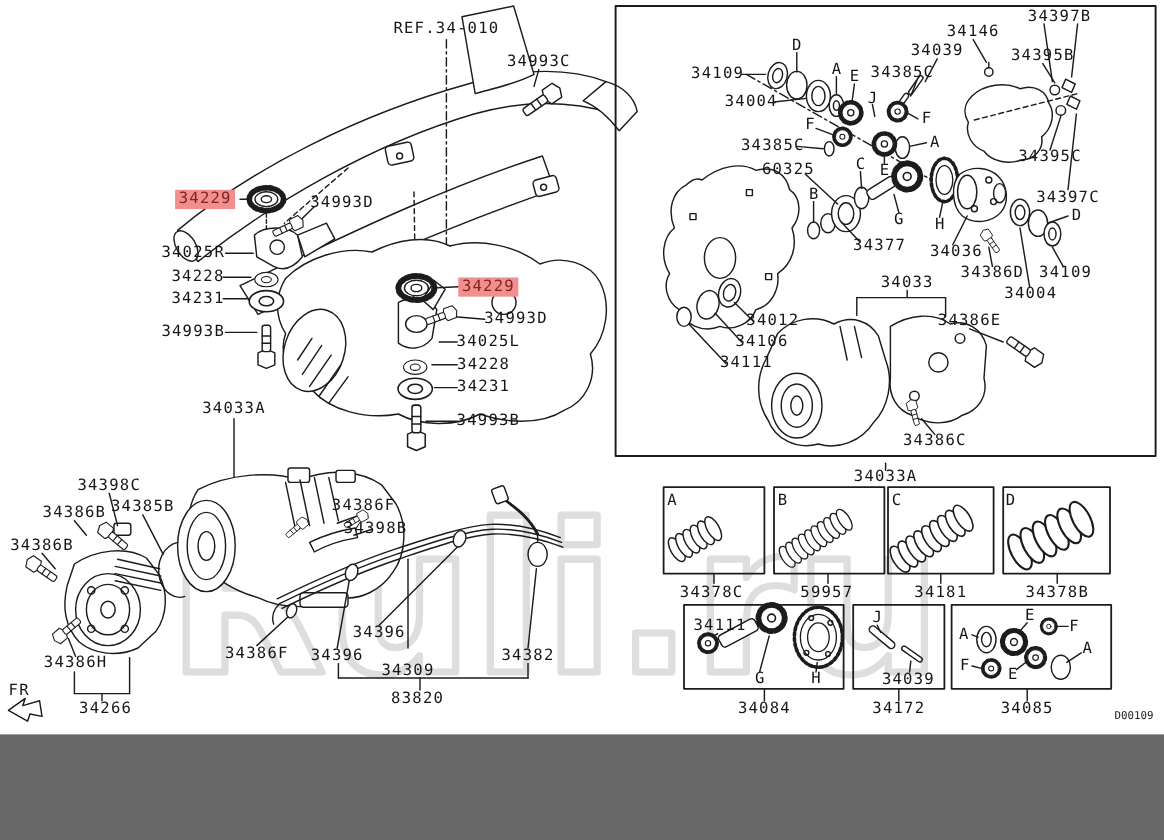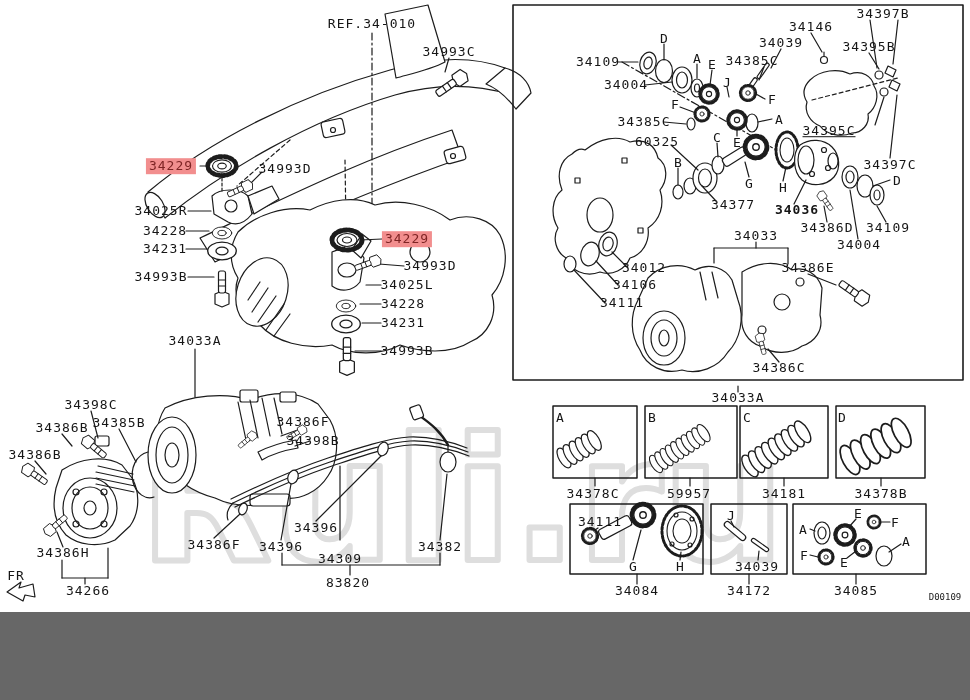--- a/index.html
+++ b/index.html
@@ -440,24 +440,24 @@
       <span class="plabel" style="left: 348px; top: 583px;">83820</span>
       <span class="plabel" style="left: 883px; top: 14px;">34397B</span>
       <span class="plabel" style="left: 811px; top: 27px;">34146</span>
       <span class="plabel" style="left: 781px; top: 43px;">34039</span>
       <span class="plabel" style="left: 869px; top: 47px;">34395B</span>
       <span class="plabel" style="left: 752px; top: 61px;">34385C</span>
       <span class="plabel" style="left: 598px; top: 62px;">34109</span>
       <span class="plabel" style="left: 626px; top: 85px;">34004</span>
       <span class="plabel" style="left: 644px; top: 122px;">34385C</span>
       <span class="plabel" style="left: 657px; top: 142px;">60325</span>
-      <span class="plabel" style="left: 829px; top: 131px; text-decoration: underline;">34395C</span>
+      <span class="plabel" style="left: 875px; top: 131px;">34395C</span>
       <span class="plabel" style="left: 890px; top: 165px;">34397C</span>
       <span class="plabel" style="left: 733px; top: 205px;">34377</span>
-      <span class="plabel" style="left: 797px; top: 210px; font-weight: bold;">34036</span>
+      <span class="plabel" style="left: 797px; top: 210px;">34036</span>
       <span class="plabel" style="left: 827px; top: 228px;">34386D</span>
       <span class="plabel" style="left: 888px; top: 228px;">34109</span>
       <span class="plabel" style="left: 859px; top: 245px;">34004</span>
       <span class="plabel" style="left: 756px; top: 236px;">34033</span>
       <span class="plabel" style="left: 644px; top: 268px;">34012</span>
       <span class="plabel" style="left: 635px; top: 285px;">34106</span>
       <span class="plabel" style="left: 622px; top: 303px;">34111</span>
       <span class="plabel" style="left: 808px; top: 268px;">34386E</span>
       <span class="plabel" style="left: 779px; top: 368px;">34386C</span>
       <span class="plabel" style="left: 738px; top: 398px;">34033A</span>

